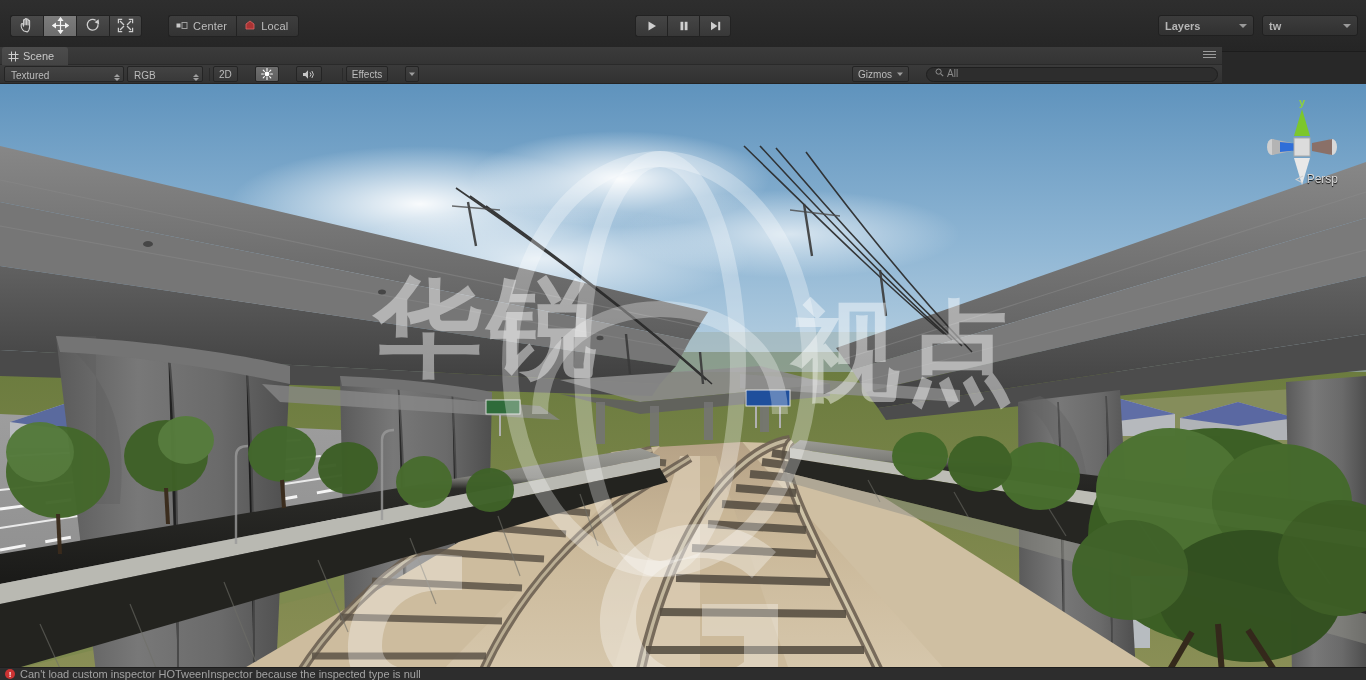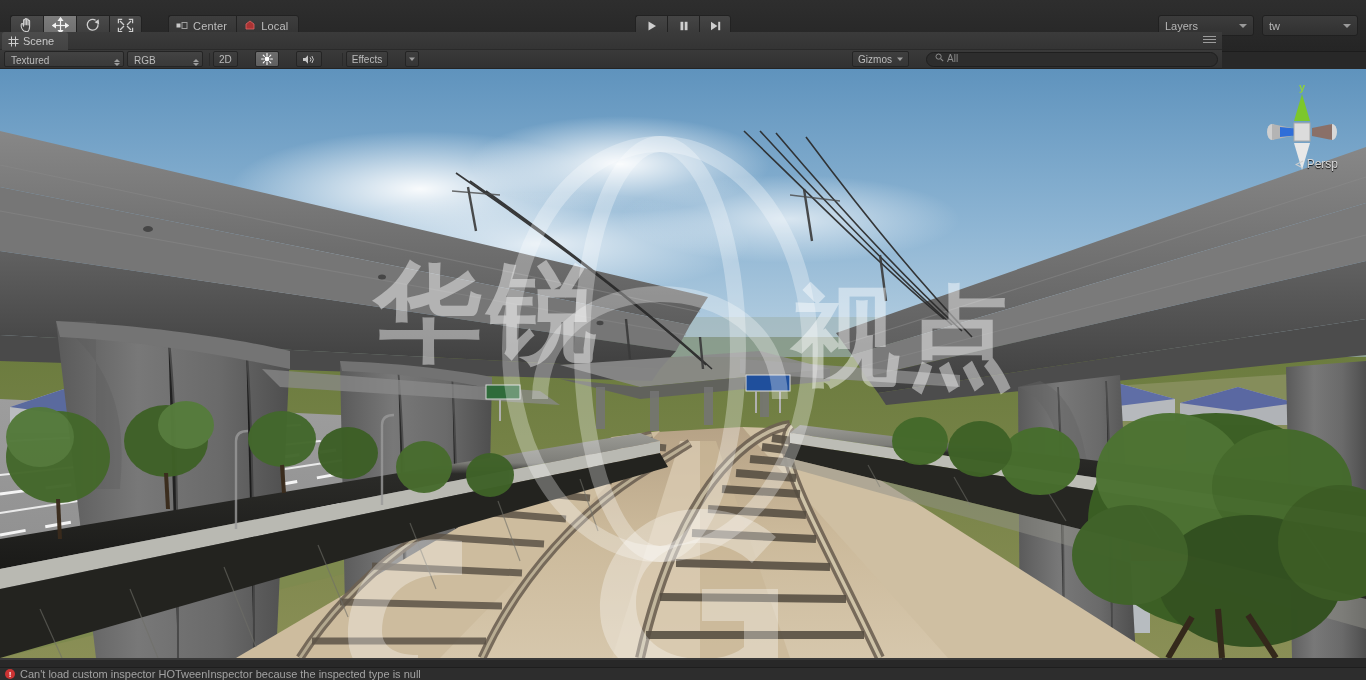--- a/index.html
+++ b/index.html
@@ -54,28 +54,28 @@
   }
   .pb:first-child { border-radius: 3px 0 0 3px; }
   .pb:last-child { border-radius: 0 3px 3px 0; border-right-width: 1px; }
 
   .right-group { position: absolute; right: 8px; display: flex; gap: 8px; }
   .dd {
     height: 21px; width: 96px;
     background: linear-gradient(#3c3c3c, #313131);
     border: 1px solid #202020; border-radius: 3px;
     display: flex; align-items: center; padding: 0 6px;
-    color: #b6b6b6; font-size: 11px; position: relative;
+    color: #b6b6b6; font-size: 11px; position: relative; font-weight: bold;
   }
   .dd .caret { position: absolute; right: 6px; top: 50%; margin-top: -2px;
     width: 0; height: 0; border-left: 4px solid transparent; border-right: 4px solid transparent;
     border-top: 4px solid #9a9a9a; }
 
   
-  .scene-panel { position: absolute; left: 0; top: 32px; width: 1222px; height: 628px; background: #393939; }
+  .scene-panel { position: absolute; left: 0; top: 47px; width: 1222px; height: 628px; background: #393939; }
 
   .tabrow {
     position: relative; height: 18px;
     background: linear-gradient(#3b3b3b, #343434);
     border-bottom: 1px solid #2a2a2a;
   }
   .tab {
     position: absolute; left: 2px; top: 0; height: 18px;
     padding: 0 14px 0 6px;
     background: linear-gradient(#4c4c4c, #434343);

